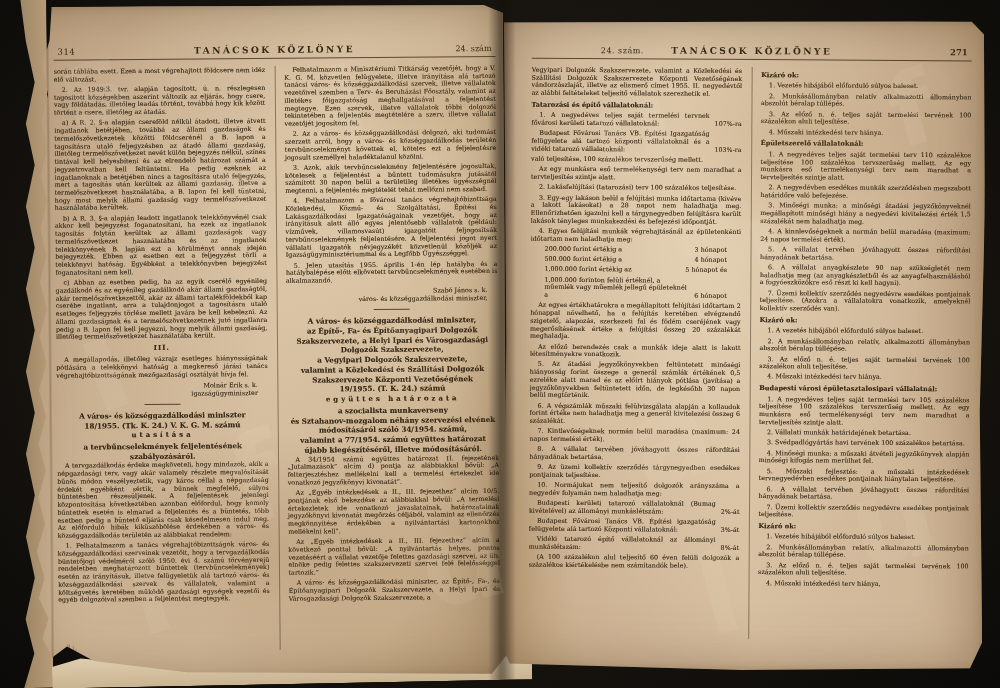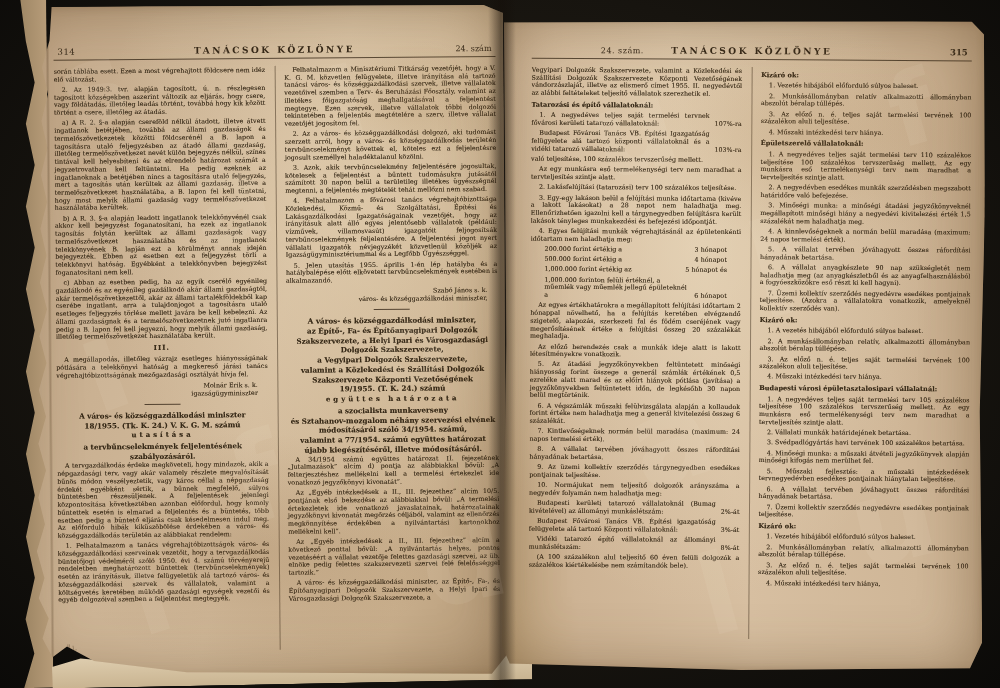--- a/index.html
+++ b/index.html
@@ -148,21 +148,21 @@
     </div>
     <div class="pencil-mark">‖ʟ</div>
     <div class="vignette"></div>
   </div>
 
   <div class="page page-right">
     <div class="inner-right">
       <div class="pghead">
         <span class="no" style="font-weight:400;font-size:8px;text-align:right;">24. szám.</span>
         <span class="ttl">TANÁCSOK KÖZLÖNYE</span>
-        <span class="iss" style="font-weight:700;font-size:8.5px;">315</span>
+        <span class="iss" style="font-weight:700;font-size:8.5px;">271</span>
       </div>
       <div class="pgbody pgbody-right">
         <div class="col">
             <div class="bp ni">Vegyipari Dolgozók Szakszervezete, valamint a Közlekedési és Szállítási Dolgozók Szakszervezete Központi Vezetőségének vándorzászlaját, illetve az elismerő címet 1955. II. negyedévtől az alábbi feltételeket teljesítő vállalatok szerezhetik el.</div>
             <div class="bsub">Tatarozási és építő vállalatoknál:</div>
             <div class="brow">
               <span class="lbl">1. A negyedéves teljes saját termelési tervnek fővárosi kerületi tatarozó vállalatoknál:</span>
               <span class="val">107%-ra</span>
             </div>
             <div class="brow">

